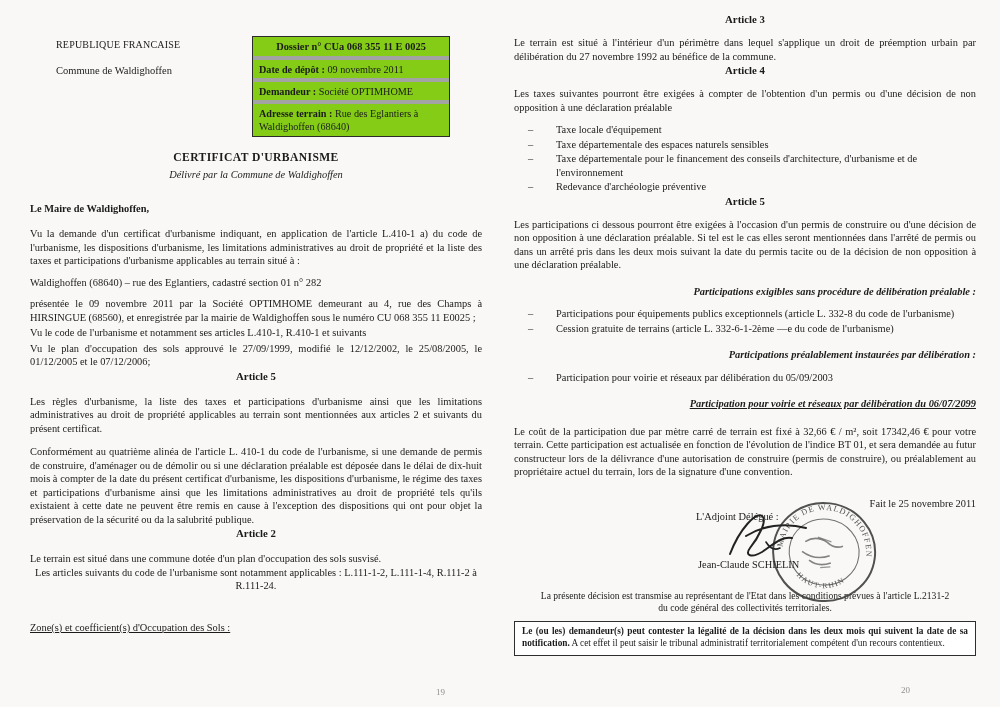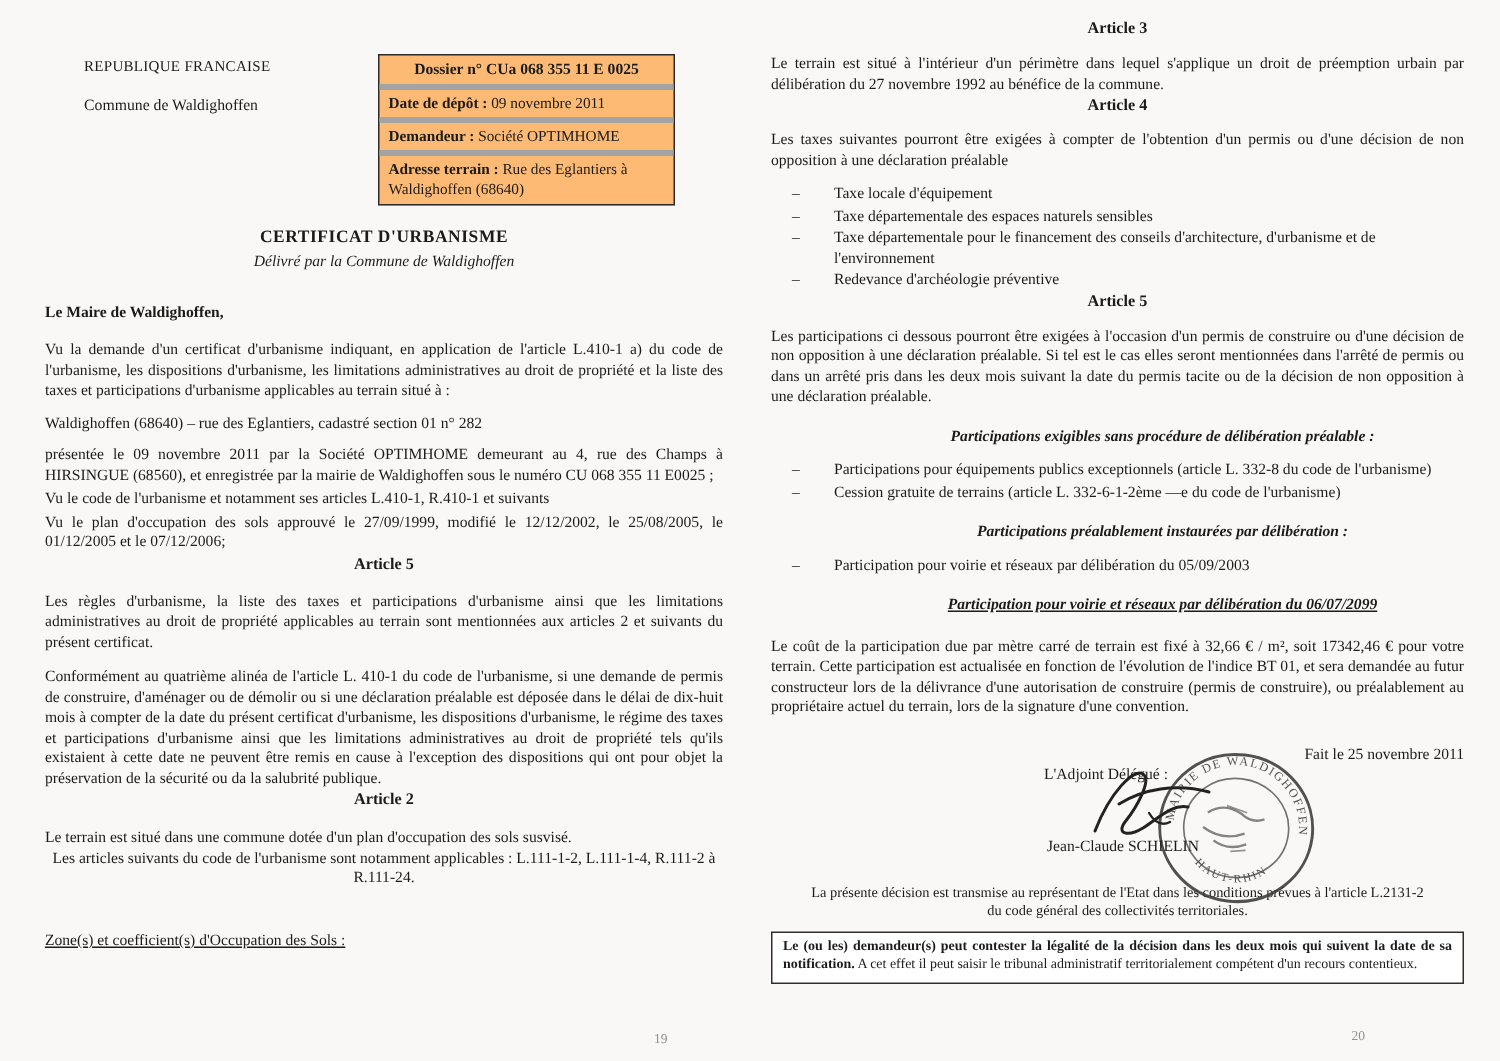--- a/index.html
+++ b/index.html
@@ -11,42 +11,42 @@
     -webkit-font-smoothing:antialiased;
   }
   .col{position:absolute;top:0;font-size:10.4px;line-height:1.3;}
   .left-col{left:30px;width:452px;}
   .right-col{left:514px;width:462px;padding-top:12px;}
 
   
   .lp-top{position:relative;height:118px;}
   .republic{position:absolute;left:26px;top:38px;font-size:10px;letter-spacing:.2px;}
   .commune{position:absolute;left:26px;top:64px;font-size:10.5px;}
-  .dossier-box{position:absolute;left:222px;top:36px;width:196px;border:1.5px solid #2b2b2b;background:#fdba74;}
+  .dossier-box{position:absolute;left:222px;top:36px;width:196px;border:1.5px solid #2b2b2b;background:#84cc16;}
   .dossier-box .bx-title{font-weight:bold;text-align:center;padding:3px 6px 2px;font-size:10.4px;}
   .dossier-row{border-top:4px solid #a3a3a3;padding:3px 6px 2px;font-size:10.2px;}
   .dossier-row b{font-weight:bold;}
 
   .doc-title{margin-top:32px;text-align:center;font-weight:bold;font-size:11.6px;letter-spacing:.4px;}
   .doc-subtitle{margin-top:3px;text-align:center;font-style:italic;font-size:10.4px;}
 
   p{margin:0;text-align:justify;}
   .mayor-line{margin-top:20px;font-weight:bold;}
   .mt12{margin-top:12px;} .mt10{margin-top:10px;} .mt8{margin-top:8px;} .mt2{margin-top:2px;} .mt14{margin-top:14px;}
   .heading{text-align:center;font-weight:bold;font-size:10.8px;}
   .certifie{margin-top:18px;letter-spacing:.6px;}
   .art{}
 
   .zones-heading{margin-top:28px;text-decoration:underline;text-align:left;}
 
   
   .dash-list{margin-top:9px;}
   .dash-item{position:relative;padding-left:42px;text-align:left;margin-top:1px;}
   .dash-item .dash{position:absolute;left:14px;top:0;}
-  .sub-heading{margin-top:13px;margin-left:60px;font-weight:bold;font-style:italic;text-align:center;}
+  .sub-heading{margin-top:13px;margin-left:60px;font-weight:bold;font-style:italic;text-align:right;}
   .sub-heading.u{text-decoration:underline;}
   .date-line{margin-left:182px;margin-top:18px;text-align:right;}
   .sig-intro{margin-left:182px;text-align:left;}
   .sig-intro.first{margin-top:15px;}
   .sig-area{position:relative;height:64px;}
   .stamp-svg{position:absolute;left:250px;top:-30px;opacity:.88;}
   .signature-svg{position:absolute;left:208px;top:-16px;}
   .sig-name{position:absolute;left:184px;top:34px;}
   .transmission-note{margin-top:2px;text-align:center;font-size:9.6px;line-height:1.25;}
   .notice-box{margin-top:7px;border:1.5px solid #2e2e2e;background:#fff;padding:4px 7px 5px;font-size:9.3px;line-height:1.27;}

